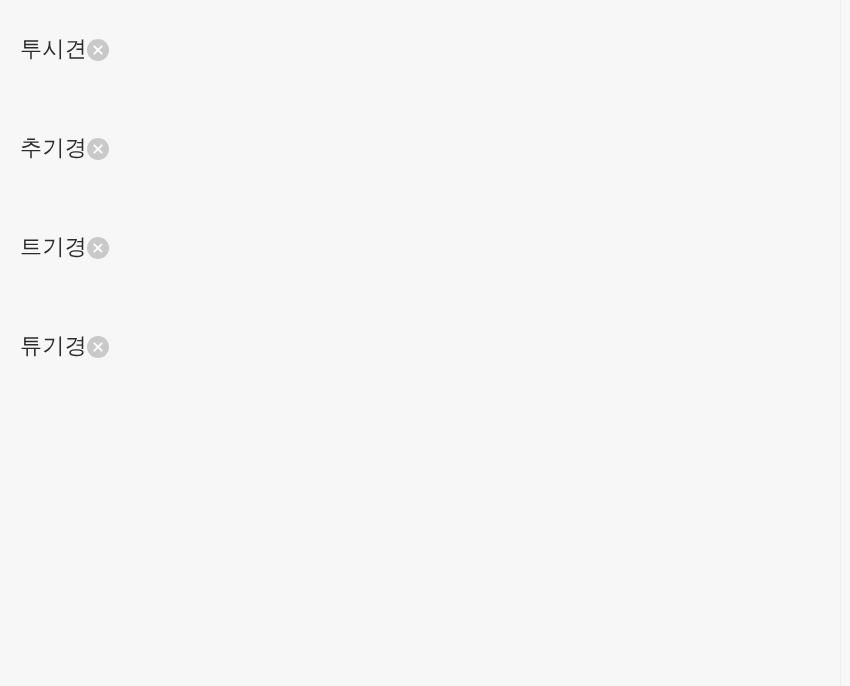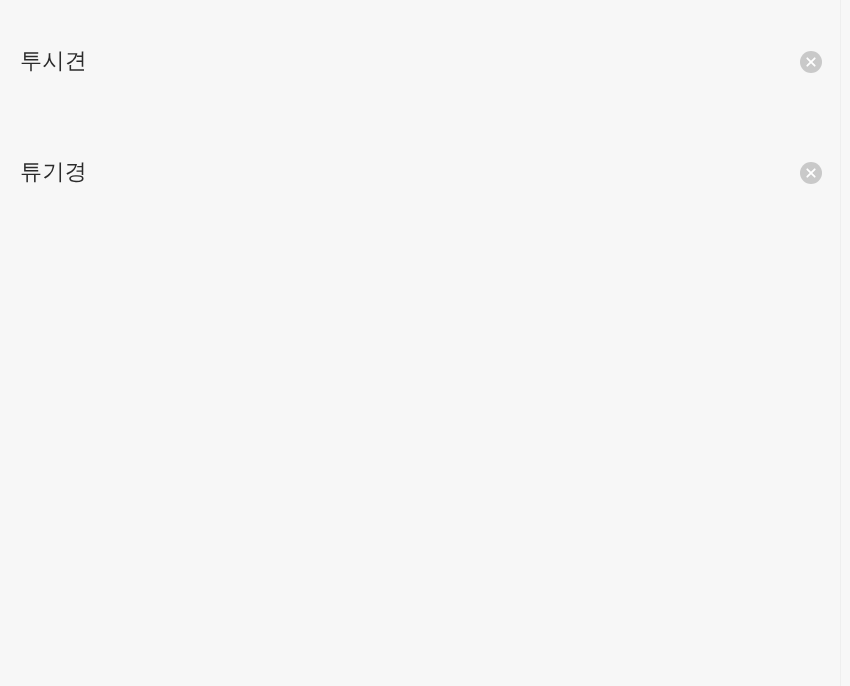--- a/index.html
+++ b/index.html
@@ -25,24 +25,23 @@
     background: #f7f7f7;
   }
 
   .history-row {
     position: relative;
     box-sizing: border-box;
     height: 99px;
     width: 100%;
     display: flex;
     align-items: center;
-    justify-content: space-between;
+    justify-content: flex-start;
     padding: 0 26px 0 20px;
     background: #f7f7f7;
-    margin-top: 12px;
   }
 
   .row-label {
     font-size: 22px;
     line-height: 1.3;
     color: #2b2b2b;
     letter-spacing: 0.4px;
     font-weight: 400;
     white-space: nowrap;
     overflow: hidden;
@@ -87,20 +86,42 @@
       <span class="delete-icon">
         <svg viewBox="0 0 22 22">
           <g stroke="#ffffff" stroke-width="1.8" stroke-linecap="round">
             <line x1="7.3" y1="7.3" x2="14.7" y2="14.7"></line>
             <line x1="14.7" y1="7.3" x2="7.3" y2="14.7"></line>
           </g>
         </svg>
       </span>
     </div>
     <div class="history-row">
+      <span class="row-label">추기경</span>
+      <span class="delete-icon">
+        <svg viewBox="0 0 22 22">
+          <g stroke="#ffffff" stroke-width="1.8" stroke-linecap="round">
+            <line x1="7.3" y1="7.3" x2="14.7" y2="14.7"></line>
+            <line x1="14.7" y1="7.3" x2="7.3" y2="14.7"></line>
+          </g>
+        </svg>
+      </span>
+    </div>
+    <div class="history-row">
+      <span class="row-label">트기경</span>
+      <span class="delete-icon">
+        <svg viewBox="0 0 22 22">
+          <g stroke="#ffffff" stroke-width="1.8" stroke-linecap="round">
+            <line x1="7.3" y1="7.3" x2="14.7" y2="14.7"></line>
+            <line x1="14.7" y1="7.3" x2="7.3" y2="14.7"></line>
+          </g>
+        </svg>
+      </span>
+    </div>
+    <div class="history-row">
       <span class="row-label">튜기경</span>
       <span class="delete-icon">
         <svg viewBox="0 0 22 22">
           <g stroke="#ffffff" stroke-width="1.8" stroke-linecap="round">
             <line x1="7.3" y1="7.3" x2="14.7" y2="14.7"></line>
             <line x1="14.7" y1="7.3" x2="7.3" y2="14.7"></line>
           </g>
         </svg>
       </span>
     </div>

